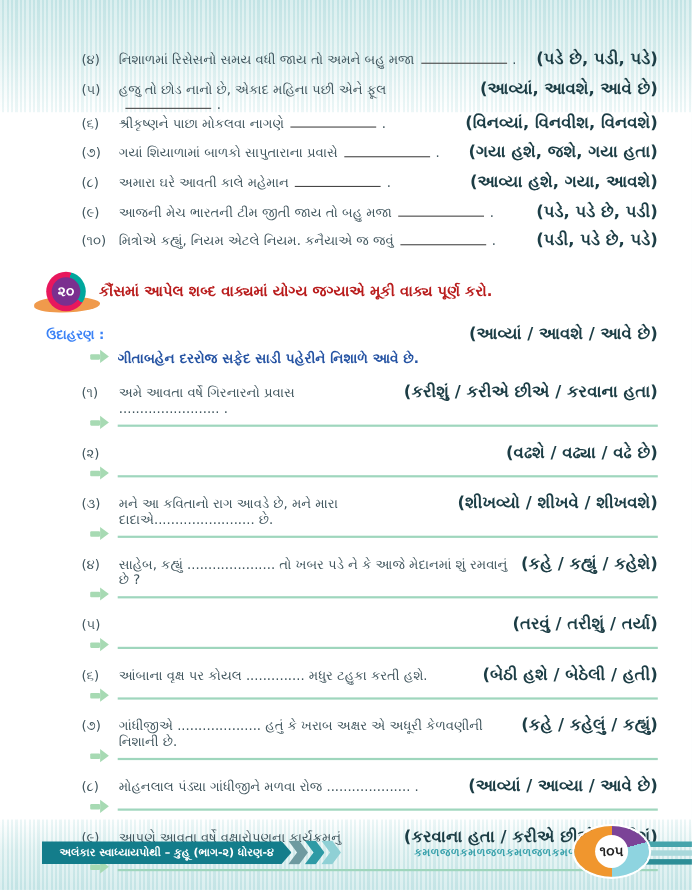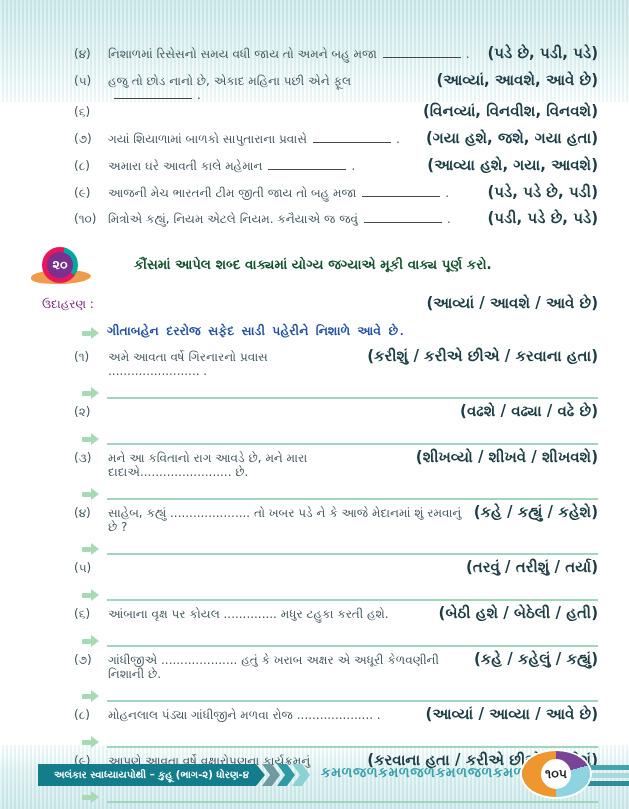--- a/index.html
+++ b/index.html
@@ -29,37 +29,37 @@
             font-size:12px; color:#41565e; }
   .prev .qa-row { min-height:26.9px; }
   .qa-num { flex:none; width:34px; }
   .qa-text { min-width:0; }
   .blank-solid { display:inline-block; width:78px; border-bottom:1.5px solid #474747;
                  margin:0 5px 0 6px; height:2px; }
   .qa-opts { margin-left:auto; padding-left:6px; font-weight:700; color:#1c3d45;
              white-space:nowrap; font-size:15px; }
 
   
-  .ex-header { display:flex; align-items:center; margin:9px 0 9px 0; height:40px;gap:44px; }
+  .ex-header { display:flex; align-items:center; margin:9px 0 9px 0; height:40px; }
   .badge-wrap { position:relative; width:36px; height:36px; margin-left:4px; flex:none; }
   .splash { position:absolute; left:-11px; top:23px; width:60px; height:14px;
             background:#f09a4c; border-radius:55% 45% 60% 40%; }
   .badge-ring { position:absolute; inset:0; border-radius:50%;
             background:conic-gradient(from 15deg, #00a79d 0 110deg, #e8175d 110deg 360deg);
             display:flex; align-items:center; justify-content:center; }
   .badge-core { width:26px; height:26px; border-radius:50%; background:#7b2f8f; color:#fff;
             font-weight:700; font-size:12.5px; display:flex; align-items:center; justify-content:center; }
-  .ex-title { margin-left:12px; color:#14532d; font-weight:700; font-size:13.4px; }
+  .ex-title { margin-left:12px; color:#b91c1c; font-weight:700; font-size:13.4px; }
 
   
   .ex-q-row { display:flex; align-items:baseline; padding-left:4px; font-size:12px;
               color:#41565e; min-height:24px; }
-  .ex-label { color:#701a75; font-weight:400; flex:none; width:66px; }
-
-  .ans-row { display:flex; align-items:flex-end; padding-left:44px; min-height:21px;font-family:Liberation Mono, monospace; }
+  .ex-label { color:#3b82f6; font-weight:700; flex:none; width:66px; }
+
+  .ans-row { display:flex; align-items:flex-start; padding-left:44px; min-height:21px; }
   .arrow-icon { display:flex; align-items:center; flex:none; margin-right:8px; }
   .arrow-shaft { width:9px; height:5px; background:#a7dab3; border-radius:1px; }
   .arrow-head { width:0; height:0; border-top:6px solid transparent;
                 border-bottom:6px solid transparent; border-left:8px solid #a7dab3; }
   .ans-text { color:#2553a3; font-weight:700; font-size:12.4px; }
   .ans-line { flex:1; height:0; border-bottom:2px solid #9fd6bd; margin-top:8px; }
 
   .items { margin-top:8px; }
   .items .qa-row { min-height:22px; }
   .items .item { margin-bottom:3px; }
@@ -70,21 +70,21 @@
   .ribbon-main { background:#137d8b; color:#fff; font-size:10px; font-weight:700;
                  padding:5px 16px 5px 16px;
                  clip-path:polygon(0 0, calc(100% - 9px) 0, 100% 50%, calc(100% - 9px) 100%, 0 100%);margin-left:8px; }
   .chev { width:18px; height:22px; margin-left:-3px; flex:none;
           clip-path:polygon(0 0, 55% 0, 100% 50%, 55% 100%, 0 100%, 45% 50%); }
   .chev1 { background:#6f9aa0; }
   .chev2 { background:#2e9aa5; }
   .chev3 { background:#8fd0d5; }
 
   .deco-text { position:absolute; right:104px; bottom:28px; color:#3aa2ac;
-               font-size:14px; font-weight:700; letter-spacing:.5px; }
+               font-size:10px; font-weight:700; letter-spacing:.5px; }
   .page-stripes { position:absolute; right:0; bottom:20px; width:66px; }
   .page-stripes div { height:5px; margin-bottom:3px; }
   .stripe1 { background:#45a4ab; }
   .stripe2 { background:#a8d8db; }
   .stripe3 { background:#2d8e97; }
   .page-badge { position:absolute; right:39px; bottom:12px; width:68px; height:46px;
                 border-radius:50%;
                 background:conic-gradient(from 180deg, #f0962e 0 180deg, #7b4397 180deg 255deg, #8ed4e0 255deg 360deg);
                 display:flex; align-items:center; justify-content:center;
                 box-shadow:0 0 0 2px #ffffff; }
@@ -106,20 +106,21 @@
         <span class="qa-text"><span>નિશાળમાં રિસેસનો સમય વધી જાય તો અમને બહુ મજા</span><span class="blank-solid"></span><span>.</span></span>
         <span class="qa-opts">(પડે છે, પડી, પડે)</span>
       </div>
       <div class="qa-row">
         <span class="qa-num">(૫)</span>
         <span class="qa-text"><span>હજુ તો છોડ નાનો છે, એકાદ મહિના પછી એને ફૂલ</span><span class="blank-solid"></span><span>.</span></span>
         <span class="qa-opts">(આવ્યાં, આવશે, આવે છે)</span>
       </div>
       <div class="qa-row">
         <span class="qa-num">(૬)</span>
+        <span class="qa-text"><span>શ્રીકૃષ્ણને પાછા મોકલવા નાગણે</span><span class="blank-solid"></span><span>.</span></span>
         <span class="qa-opts">(વિનવ્યાં, વિનવીશ, વિનવશે)</span>
       </div>
       <div class="qa-row">
         <span class="qa-num">(૭)</span>
         <span class="qa-text"><span>ગયાં શિયાળામાં બાળકો સાપુતારાના પ્રવાસે</span><span class="blank-solid"></span><span>.</span></span>
         <span class="qa-opts">(ગયા હશે, જશે, ગયા હતા)</span>
       </div>
       <div class="qa-row">
         <span class="qa-num">(૮)</span>
         <span class="qa-text"><span>અમારા ઘરે આવતી કાલે મહેમાન</span><span class="blank-solid"></span><span>.</span></span>

